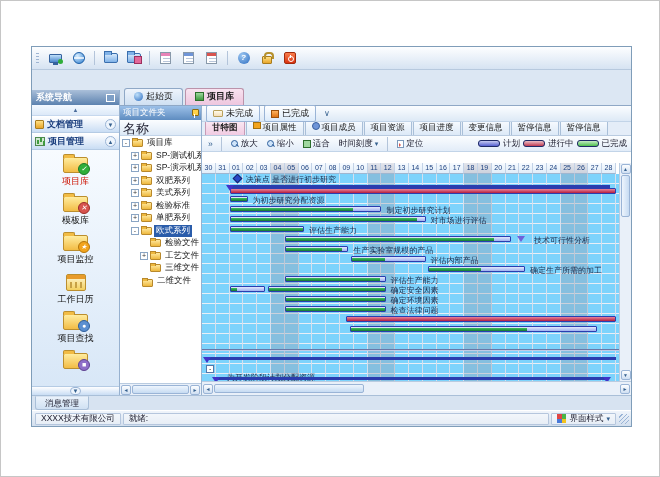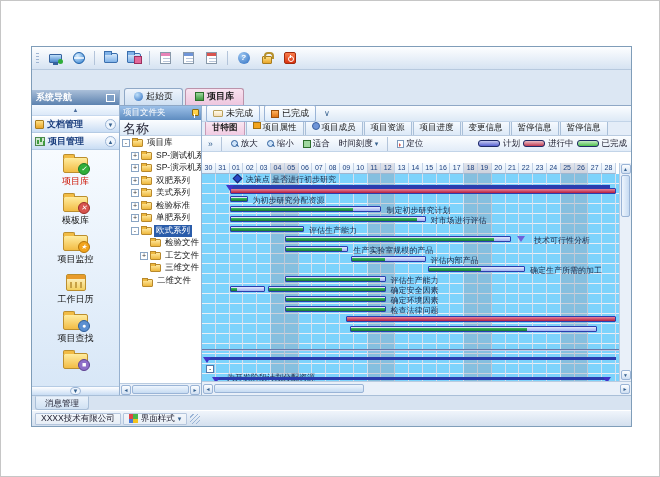--- a/index.html
+++ b/index.html
@@ -543,20 +543,21 @@
         </div>
       </div>
     </div>
 
     <div class="msgstrip">
       <span class="msgtab">消息管理</span>
     </div>
 
     <div class="statusbar">
       <span class="scell">XXXX技术有限公司</span>
+      <span class="scell grow">就绪:</span>
       <span class="scell">
         <span class="stylegrid">
             <i></i>
             <i></i>
             <i></i>
             <i></i>
           </span>
         <span>界面样式</span>
         <span class="sdrop">▾</span>
       </span>

